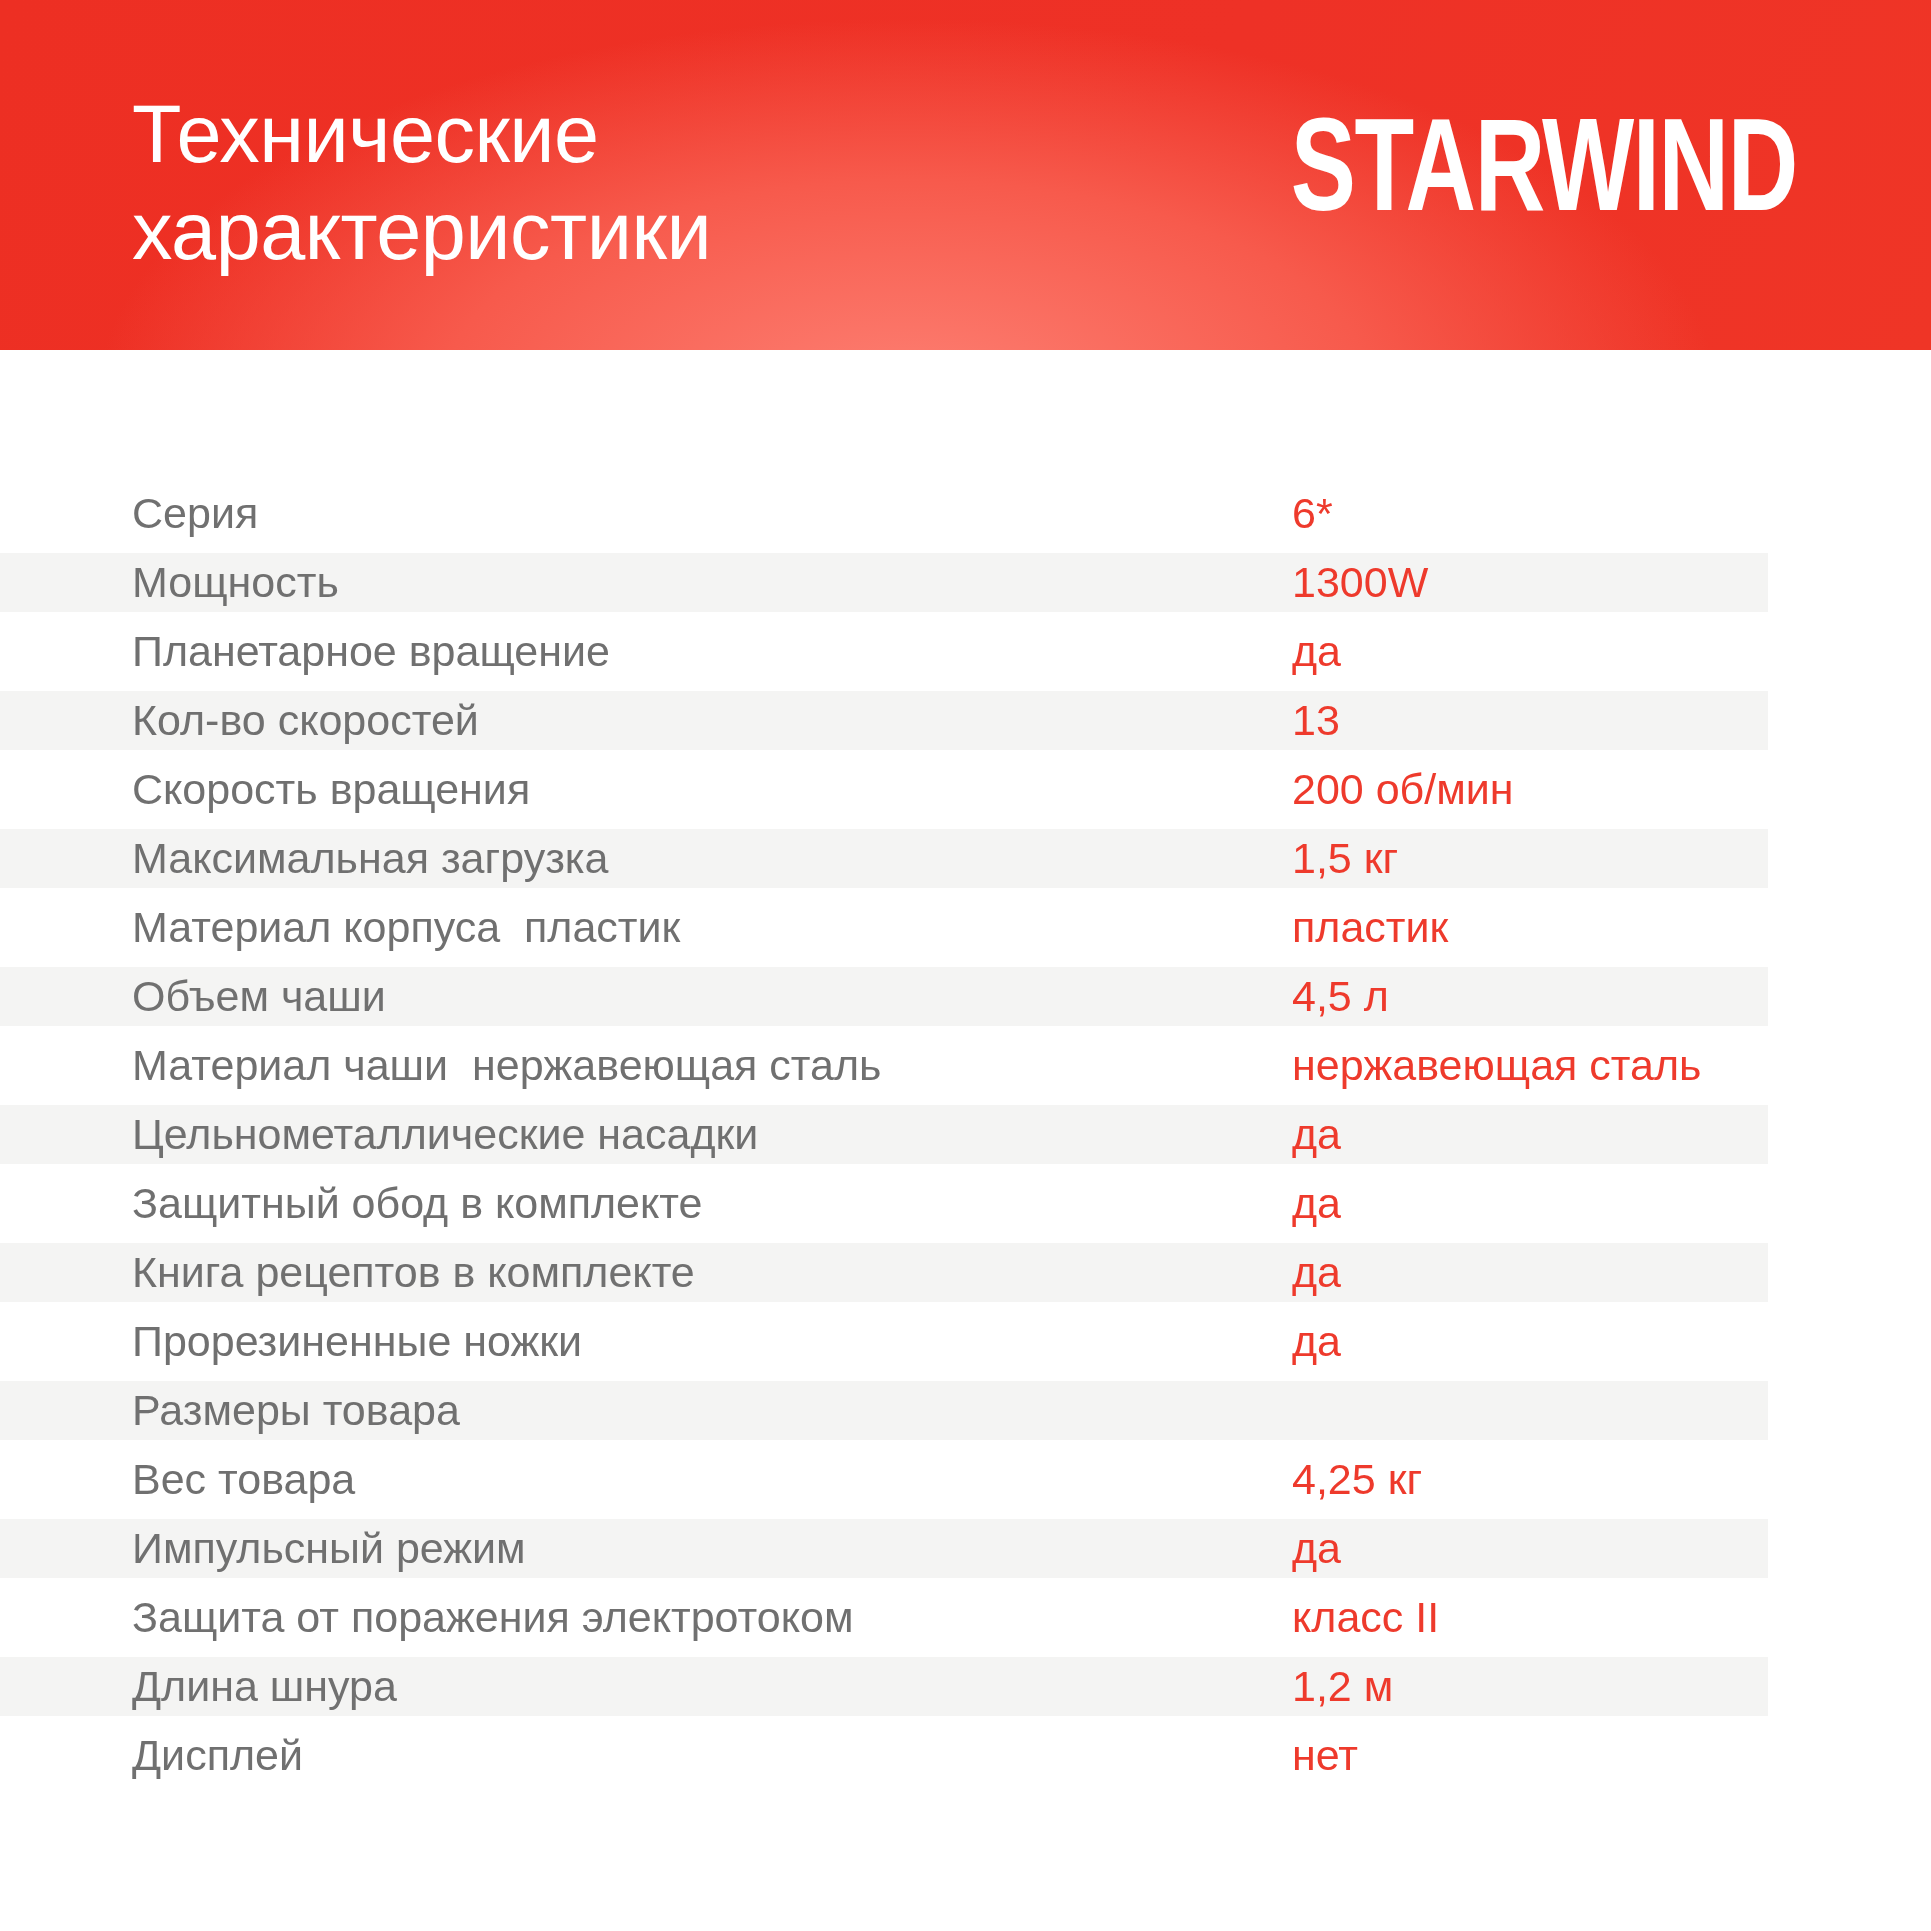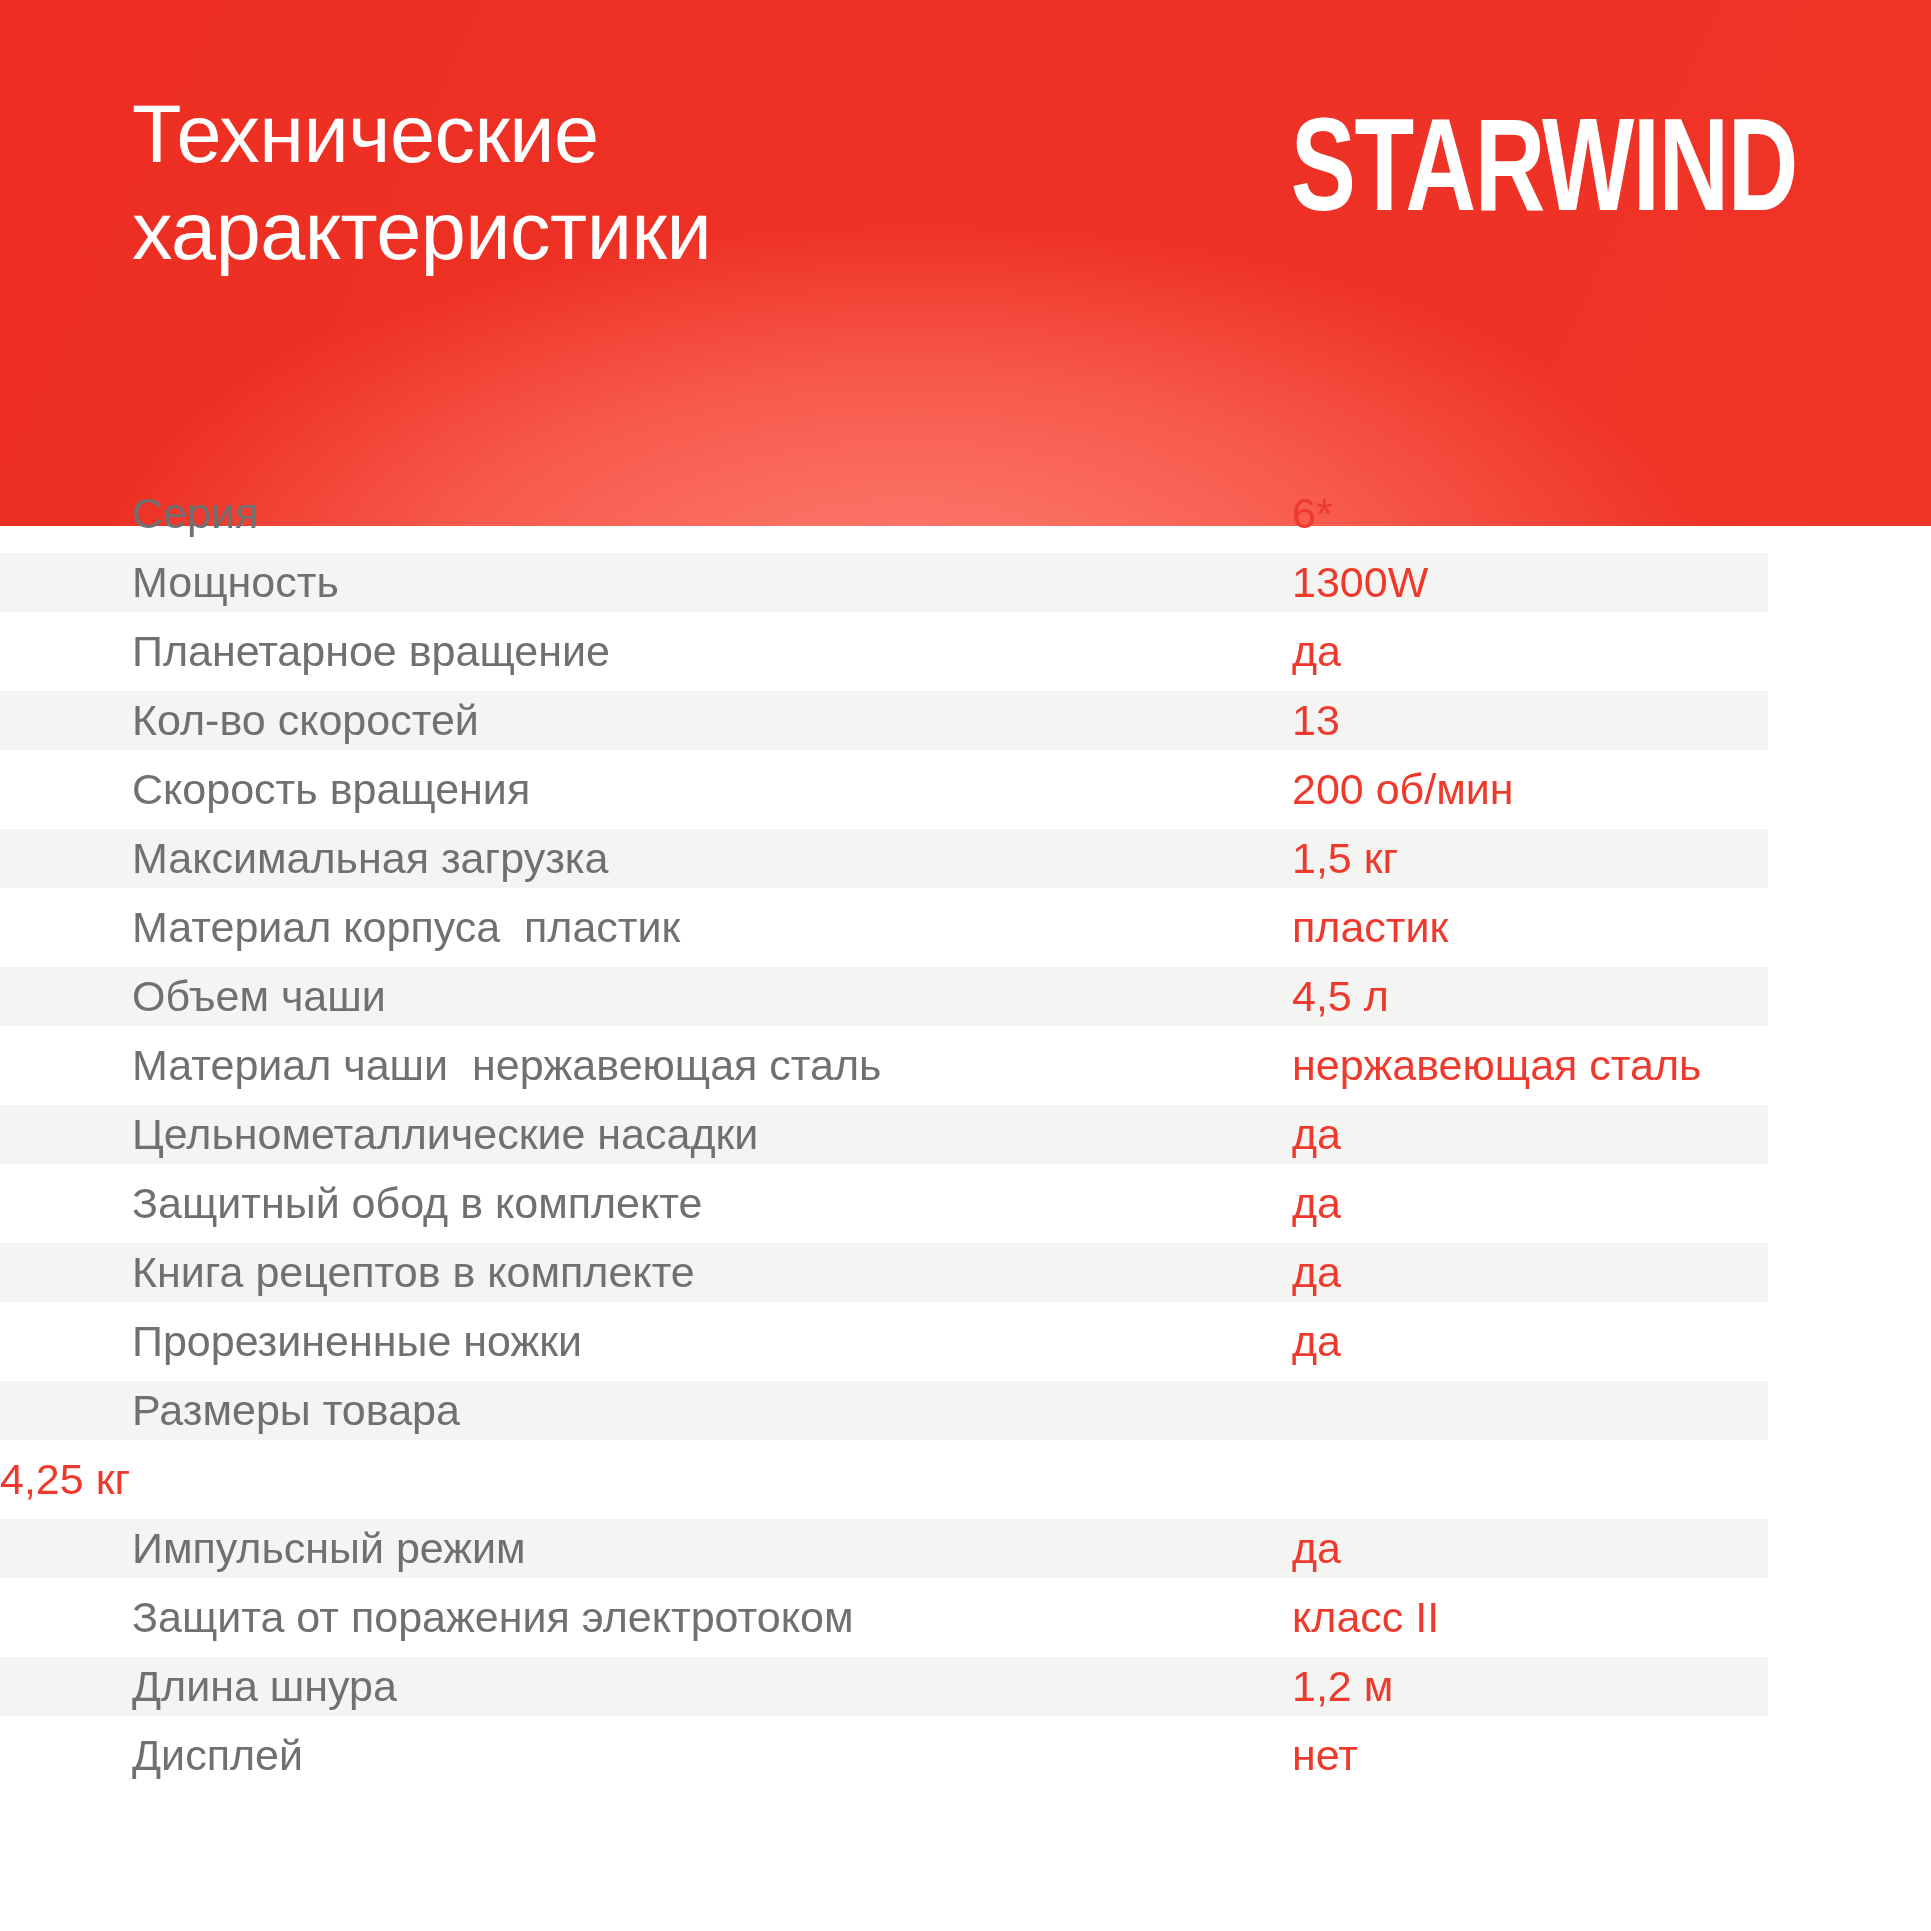--- a/index.html
+++ b/index.html
@@ -5,21 +5,21 @@
   html,body{margin:0;padding:0;}
   body{
     width:1931px;height:1931px;
     background:#ffffff;
     font-family:"Liberation Sans","DejaVu Sans",sans-serif;
     overflow:hidden;
     -webkit-font-smoothing:antialiased;
     position:relative;
   }
   .hero{
-    position:absolute;left:0;top:0;width:1931px;height:526px;
+    position:absolute;left:0;top:0;width:1931px;height:350px;
     background:
       radial-gradient(1110px 521px at 47% 114%, #fd8073 0%, #f75a4c 42%, rgba(247,90,76,0) 73%),
       linear-gradient(115deg, #ed2f23 0%, #ee3126 60%, #ef3526 100%);
   }
   .hero h1{
     position:absolute;left:132px;top:86px;margin:0;
     font-size:81px;line-height:97px;font-weight:500;
     color:#ffffff;letter-spacing:-0.5px;
   }
   .brand{
@@ -133,20 +133,21 @@
     <div class="row">
       <span class="label">Прорезиненные ножки</span>
       <span class="value">да</span>
     </div>
 
     <div class="row">
       <span class="label">Размеры товара</span>
     </div>
 
     <div class="row">
+      <span class="label">Вес товара</span>
       <span class="value">4,25 кг</span>
     </div>
 
     <div class="row">
       <span class="label">Импульсный режим</span>
       <span class="value">да</span>
     </div>
 
     <div class="row">
       <span class="label">Защита от поражения электротоком</span>

